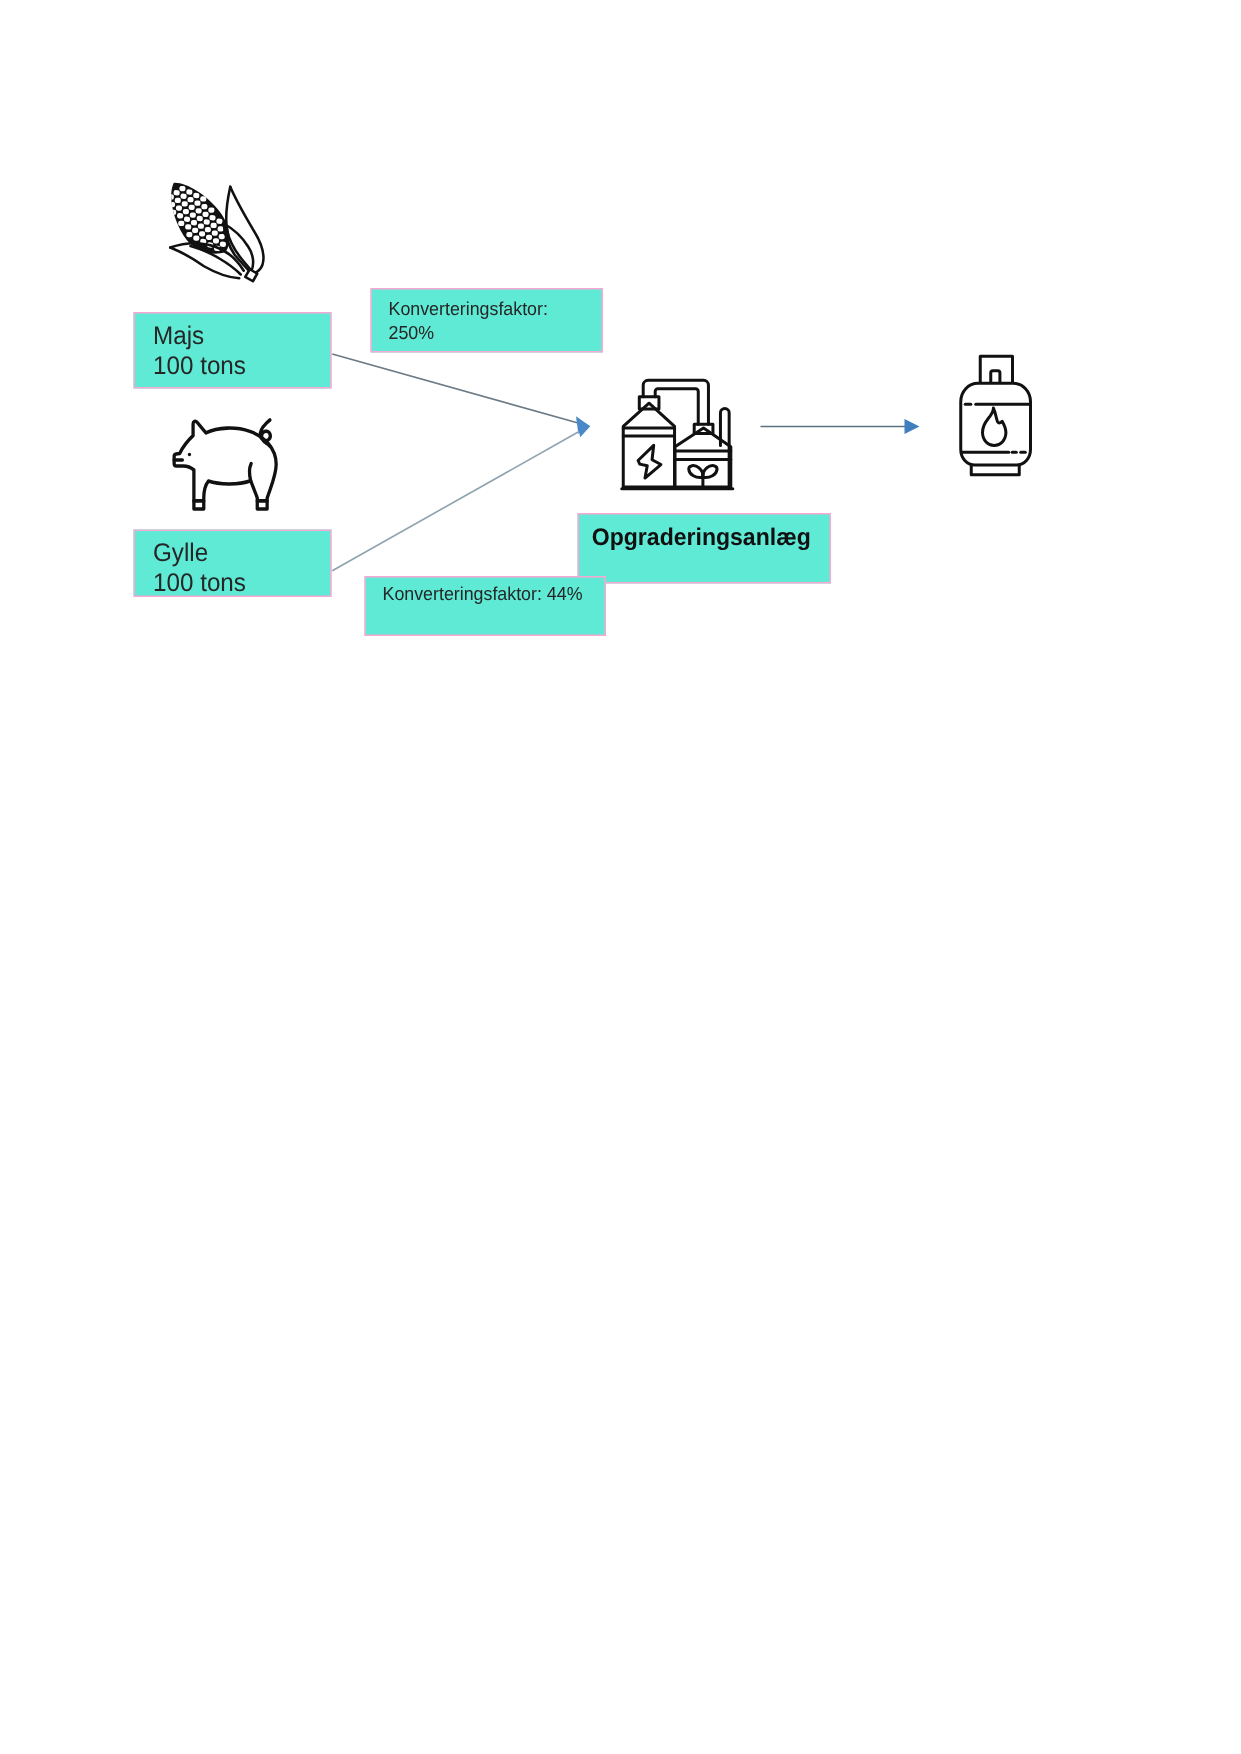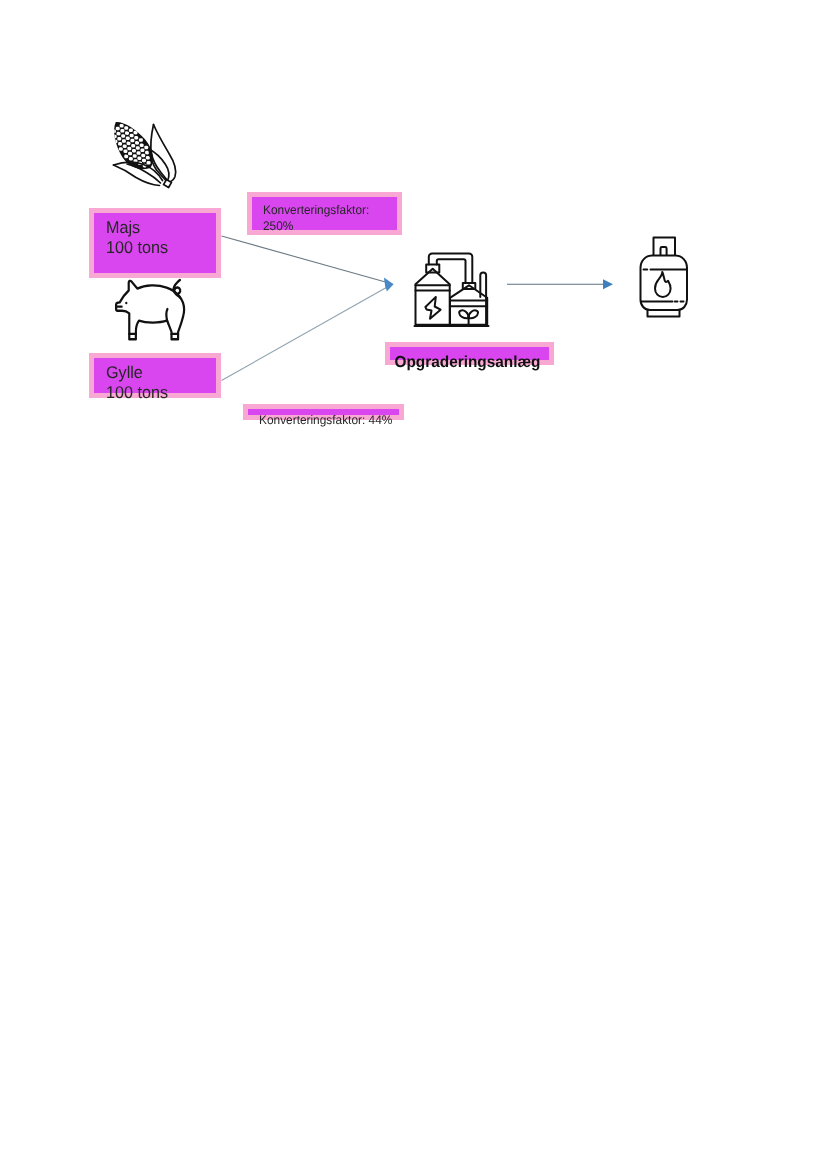--- a/index.html
+++ b/index.html
@@ -1,38 +1,38 @@
 <!DOCTYPE html>
 <html><head>
 <meta charset="utf-8">
 <title>Biogas flow diagram</title>
 <style>
   html,body{margin:0;padding:0;background:#ffffff;}
   body{width:827px;height:1169px;position:relative;overflow:hidden;
        font-family:"Liberation Sans", sans-serif;color:#000;
        -webkit-font-smoothing:antialiased;text-rendering:geometricPrecision;}
   .page{position:absolute;inset:0;}
-  .node{position:absolute;border:5px solid #f9a8d4;background:#d946ef;box-sizing:border-box;}
+  .node{position:absolute;border:1px solid #f9a8d4;background:#5eead4;box-sizing:border-box;}
   .node .lines{position:absolute;left:12px;top:6px;}
   .nline{font-size:17px;line-height:20.7px;color:#262626;white-space:nowrap;
          transform:scaleX(0.95);transform-origin:left center;}
   .icon{position:absolute;}
   svg{display:block;overflow:visible;}
   .arrows{position:absolute;left:0;top:0;}
   .icon-corn{left:113px;top:124px;}
   .icon-pig{left:115px;top:275px;}
   .icon-plant{left:414px;top:251px;}
   .icon-gas{left:638px;top:234px;}
 
-  .box-majs{left:89px;top:208px;width:132px;height:70px;}
+  .box-majs{left:89px;top:208px;width:132px;height:51px;}
   .box-gylle{left:89px;top:353px;width:132px;height:45px;}
-  .box-plant{left:384.5px;top:341.5px;width:169px;height:23px;}
+  .box-plant{left:384.5px;top:341.5px;width:169px;height:47px;}
   .box-biometan{left:597px;top:329px;width:134px;height:53px;}
   .box-f1{left:247px;top:192px;width:155px;height:43px;}
-  .box-f2{left:243px;top:404px;width:161px;height:16px;}
+  .box-f2{left:243px;top:384px;width:161px;height:40px;}
 
   .box-majs .lines,.box-gylle .lines{left:11.5px;top:4.5px;}
   .box-biometan .lines{left:11px;top:6px;}
   .box-plant .lines{left:-2px;top:0;width:100%;text-align:center;}
   .plant-t{font-weight:bold;font-size:16px;line-height:32px;color:#111;
            transform:scaleX(0.96);transform-origin:center;}
   .box-f1 .lines{left:11px;top:5px;}
   .box-f2 .lines{left:11px;top:3px;}
   .fline{font-size:12.5px;line-height:16px;color:#262626;white-space:nowrap;
          transform:scaleX(0.95);transform-origin:left center;}

